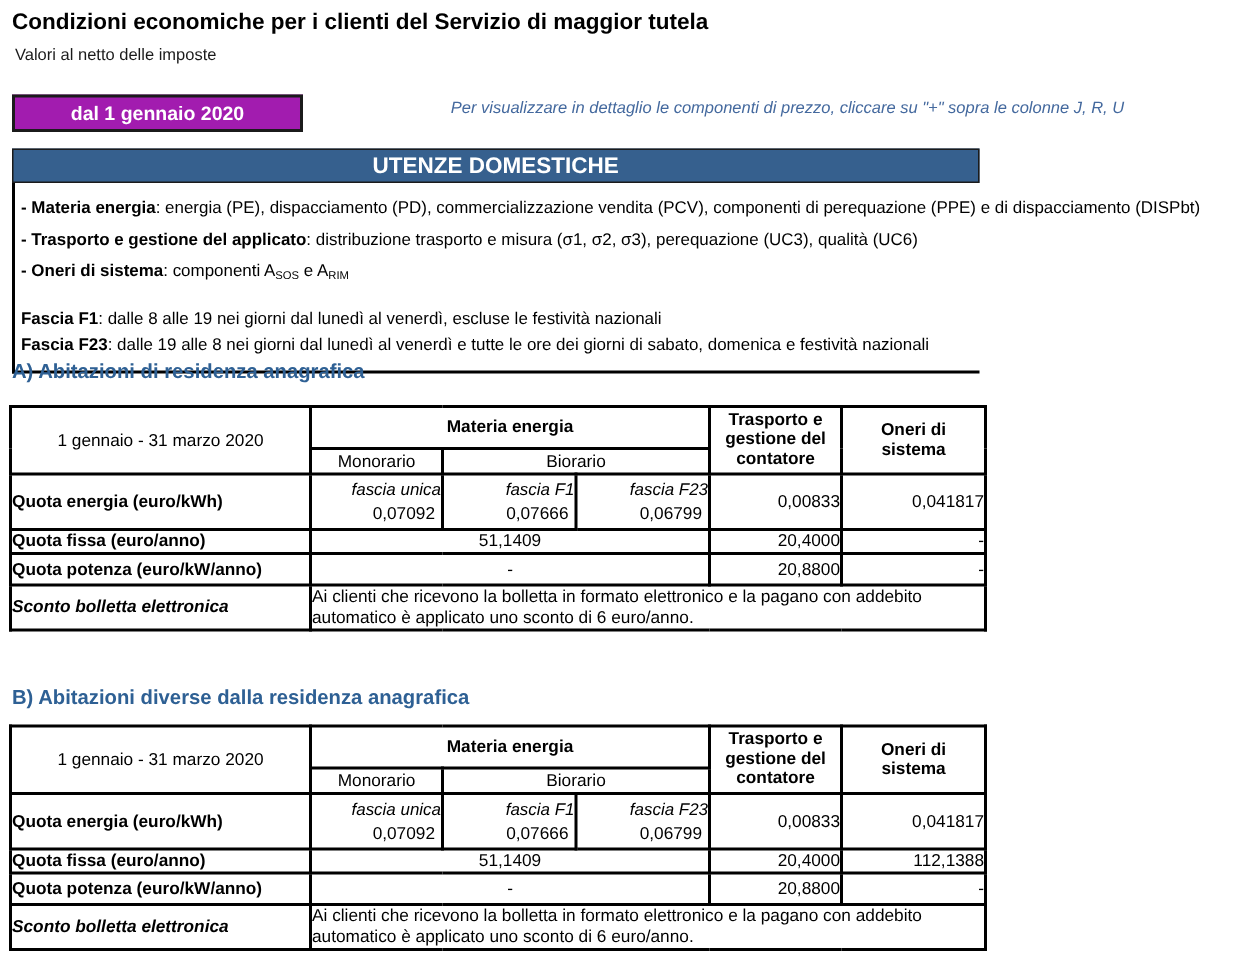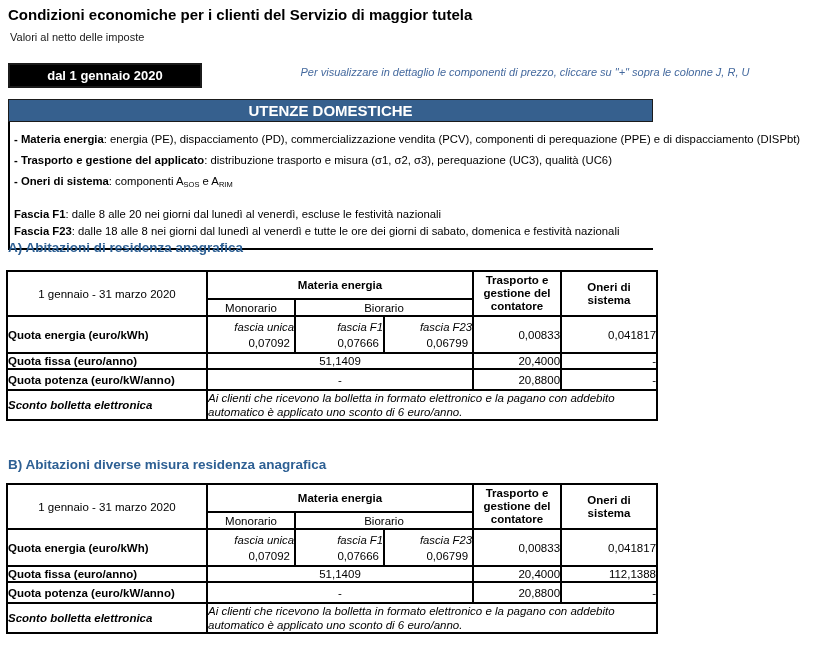--- a/index.html
+++ b/index.html
@@ -8,21 +8,21 @@
     background:#ffffff;color:#000;
     font-family:"Liberation Sans", sans-serif;
   }
   .abs{position:absolute;}
 
   
   .doc-title{left:8px;top:6px;font-size:15px;font-weight:bold;white-space:nowrap;}
   .doc-subtitle{left:10px;top:31px;font-size:11px;color:#1a1a1a;white-space:nowrap;}
   .date-badge{
     left:8px;top:63px;width:190px;height:21px;
-    background:#000000;border:2px solid #1b1b1b;
+    background:#a21caf;border:2px solid #1b1b1b;
     color:#fff;font-weight:bold;font-size:13px;text-align:center;line-height:21px;
   }
   .hint-note{
     left:270px;top:66px;width:510px;text-align:center;
     color:#44699E;font-style:italic;font-size:11px;white-space:nowrap;
   }
 
   
   .info-box{left:8px;top:99px;width:645px;}
   .info-bar{
@@ -66,42 +66,42 @@
   tr.rfix{height:16px;}
   tr.rpot{height:21px;}
   tr.rsconto{height:30px;}
   td.vbot{vertical-align:bottom;padding-bottom:2px;}
   .fascia-lab{font-style:italic;text-align:right;font-size:11.3px;line-height:16px;}
   .val-line{text-align:right;line-height:16px;}
   td.no-r{border-right:none;}
   td.no-l{border-left:none;}
   td.sconto-lbl{font-weight:bold;font-style:italic;padding-left:4px;}
   td.sconto-note{
-    font-style:italic;font-size:10.3px;line-height:14px;
+    font-size:10.3px;line-height:14px;
     padding:2px 8px 2px 6px;text-align:left;vertical-align:middle;
   }
 </style>
 </head>
 <body>
 
 <div class="abs doc-title">Condizioni economiche per i clienti del Servizio di maggior tutela</div>
 <div class="abs doc-subtitle">Valori al netto delle imposte</div>
 
 <div class="abs date-badge">dal 1 gennaio 2020</div>
 <div class="abs hint-note">Per visualizzare in dettaglio le componenti di prezzo, cliccare su "+" sopra le colonne J, R, U</div>
 
 <div class="abs info-box">
   <div class="info-bar">UTENZE DOMESTICHE</div>
   <div class="info-content">
     <div class="bullet"><b>- Materia energia</b><span>: energia (PE), dispacciamento (PD), commercializzazione vendita (PCV), componenti di perequazione (PPE) e di dispacciamento (DISPbt)</span></div>
     <div class="bullet"><b>- Trasporto e gestione del applicato</b><span>: distribuzione trasporto e misura (σ1, σ2, σ3), perequazione (UC3), qualità (UC6)</span></div>
     <div class="bullet"><b>- Oneri di sistema</b><span>: componenti A</span><sub>SOS</sub><span> e A</span><sub>RIM</sub></div>
     <div class="blank-gap"></div>
-    <div class="fascia-def"><b>Fascia F1</b><span>: dalle 8 alle 20 nei giorni dal lunedì al venerdì, escluse le festività nazionali</span></div>
-    <div class="fascia-def"><b>Fascia F23</b><span>: dalle 18 alle 8 nei giorni dal lunedì al venerdì e tutte le ore dei giorni di sabato, domenica e festività nazionali</span></div>
+    <div class="fascia-def"><b>Fascia F1</b><span>: dalle 8 alle 19 nei giorni dal lunedì al venerdì, escluse le festività nazionali</span></div>
+    <div class="fascia-def"><b>Fascia F23</b><span>: dalle 19 alle 8 nei giorni dal lunedì al venerdì e tutte le ore dei giorni di sabato, domenica e festività nazionali</span></div>
   </div>
 </div>
 
 <div class="abs sec-heading sec-a">A) Abitazioni di residenza anagrafica</div>
 
 <div class="abs tbl-wrap-a">
 <table class="price">
   <colgroup>
         <col style="width:200px">
         <col style="width:88px">
@@ -151,21 +151,21 @@
     <td class="num">-</td>
   </tr>
   <tr class="rsconto">
     <td class="sconto-lbl">Sconto bolletta elettronica</td>
     <td class="sconto-note" colspan="5">Ai clienti che ricevono la bolletta in formato elettronico e la pagano con addebito automatico è applicato uno sconto di 6 euro/anno.</td>
   </tr>
 </tbody>
     </table>
 </div>
 
-<div class="abs sec-heading sec-b">B) Abitazioni diverse misura residenza anagrafica</div>
+<div class="abs sec-heading sec-b">B) Abitazioni diverse dalla residenza anagrafica</div>
 
 <div class="abs tbl-wrap-b">
 <table class="price">
   <colgroup>
         <col style="width:200px">
         <col style="width:88px">
         <col style="width:89px">
         <col style="width:89px">
         <col style="width:88px">
         <col style="width:96px">

